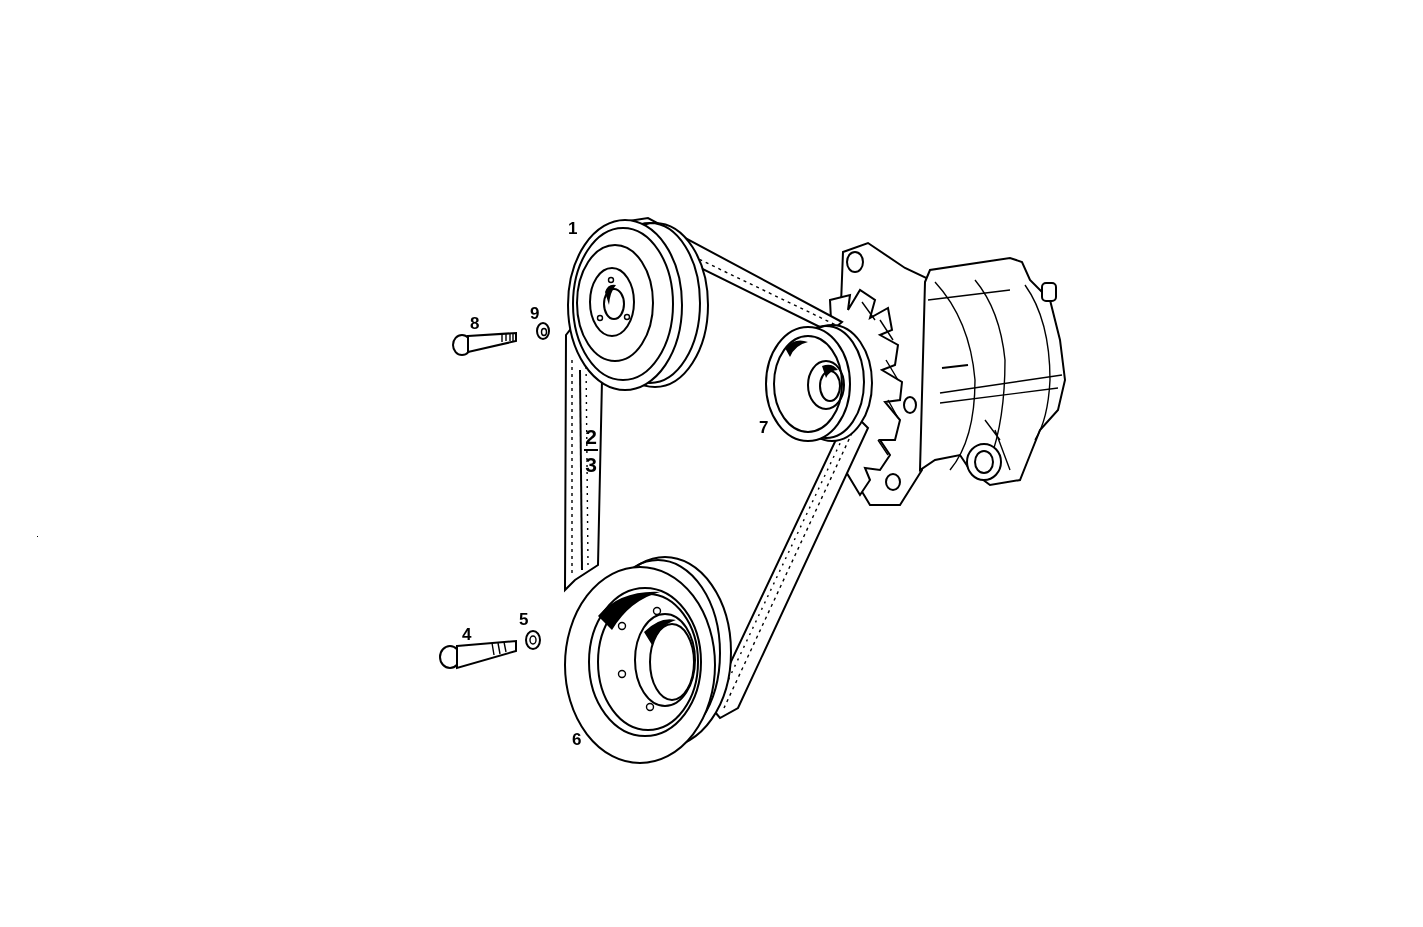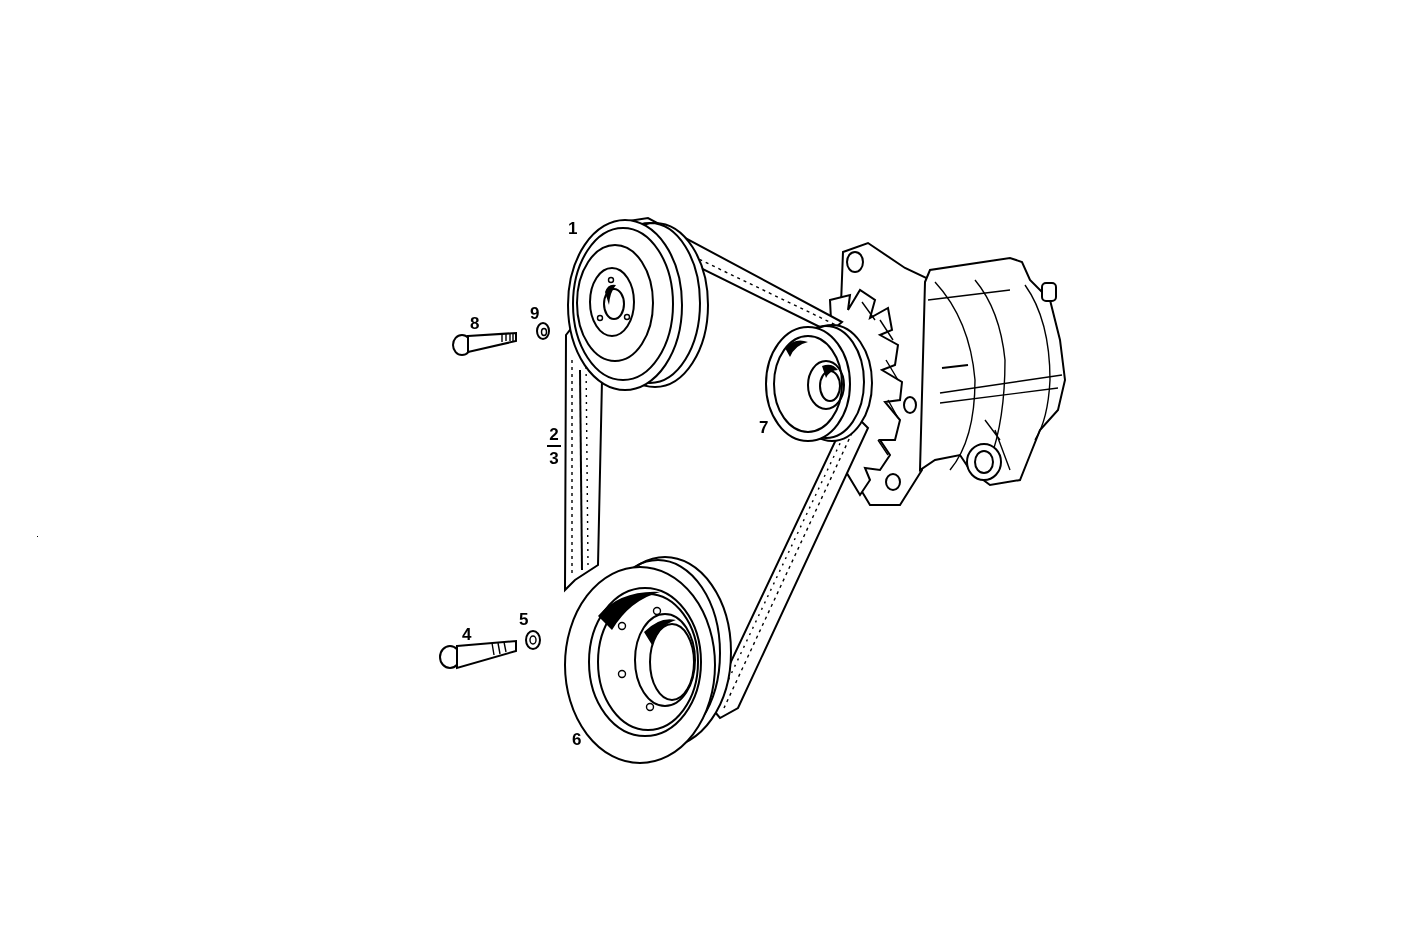--- a/index.html
+++ b/index.html
@@ -1,22 +1,22 @@
 <!DOCTYPE html>
 <html><head>
   <meta charset="utf-8">
   <style>
     html, body { margin: 0; padding: 0; background: #ffffff; }
     body { width: 1423px; height: 927px; position: relative; overflow: hidden;
            font-family: "Liberation Sans", sans-serif; }
     #diagram { position: absolute; left: 0; top: 0; width: 1423px; height: 927px; }
     .lbl { position: absolute; font-size: 17px; font-weight: bold; color: #000;
            line-height: 1; }
-    .frac { position: absolute; font-size: 17px; font-weight: bold; color: #000;
-            text-align: center; line-height: 1; }
+    .frac { position: absolute; font-size: 21px; font-weight: bold; color: #000;
+            text-align: center; line-height: 1; margin-left: 37px; }
     .frac .bar { display: block; height: 2px; background: #000; margin: 2px 0 3px 0; }
     .stray-dot { position: absolute; left: 37px; top: 536px; width: 1px; height: 1px; background: #000; }
     svg .ln { fill: none; stroke: #000; stroke-width: 2; }
     svg .ln1 { fill: none; stroke: #000; stroke-width: 1.4; }
     svg .wf { fill: #fff; stroke: #000; stroke-width: 2; }
     svg .blk { fill: #000; stroke: none; }
     svg .belt { fill: #fff; stroke: #000; stroke-width: 2; }
   </style>
 </head>
 <body>

